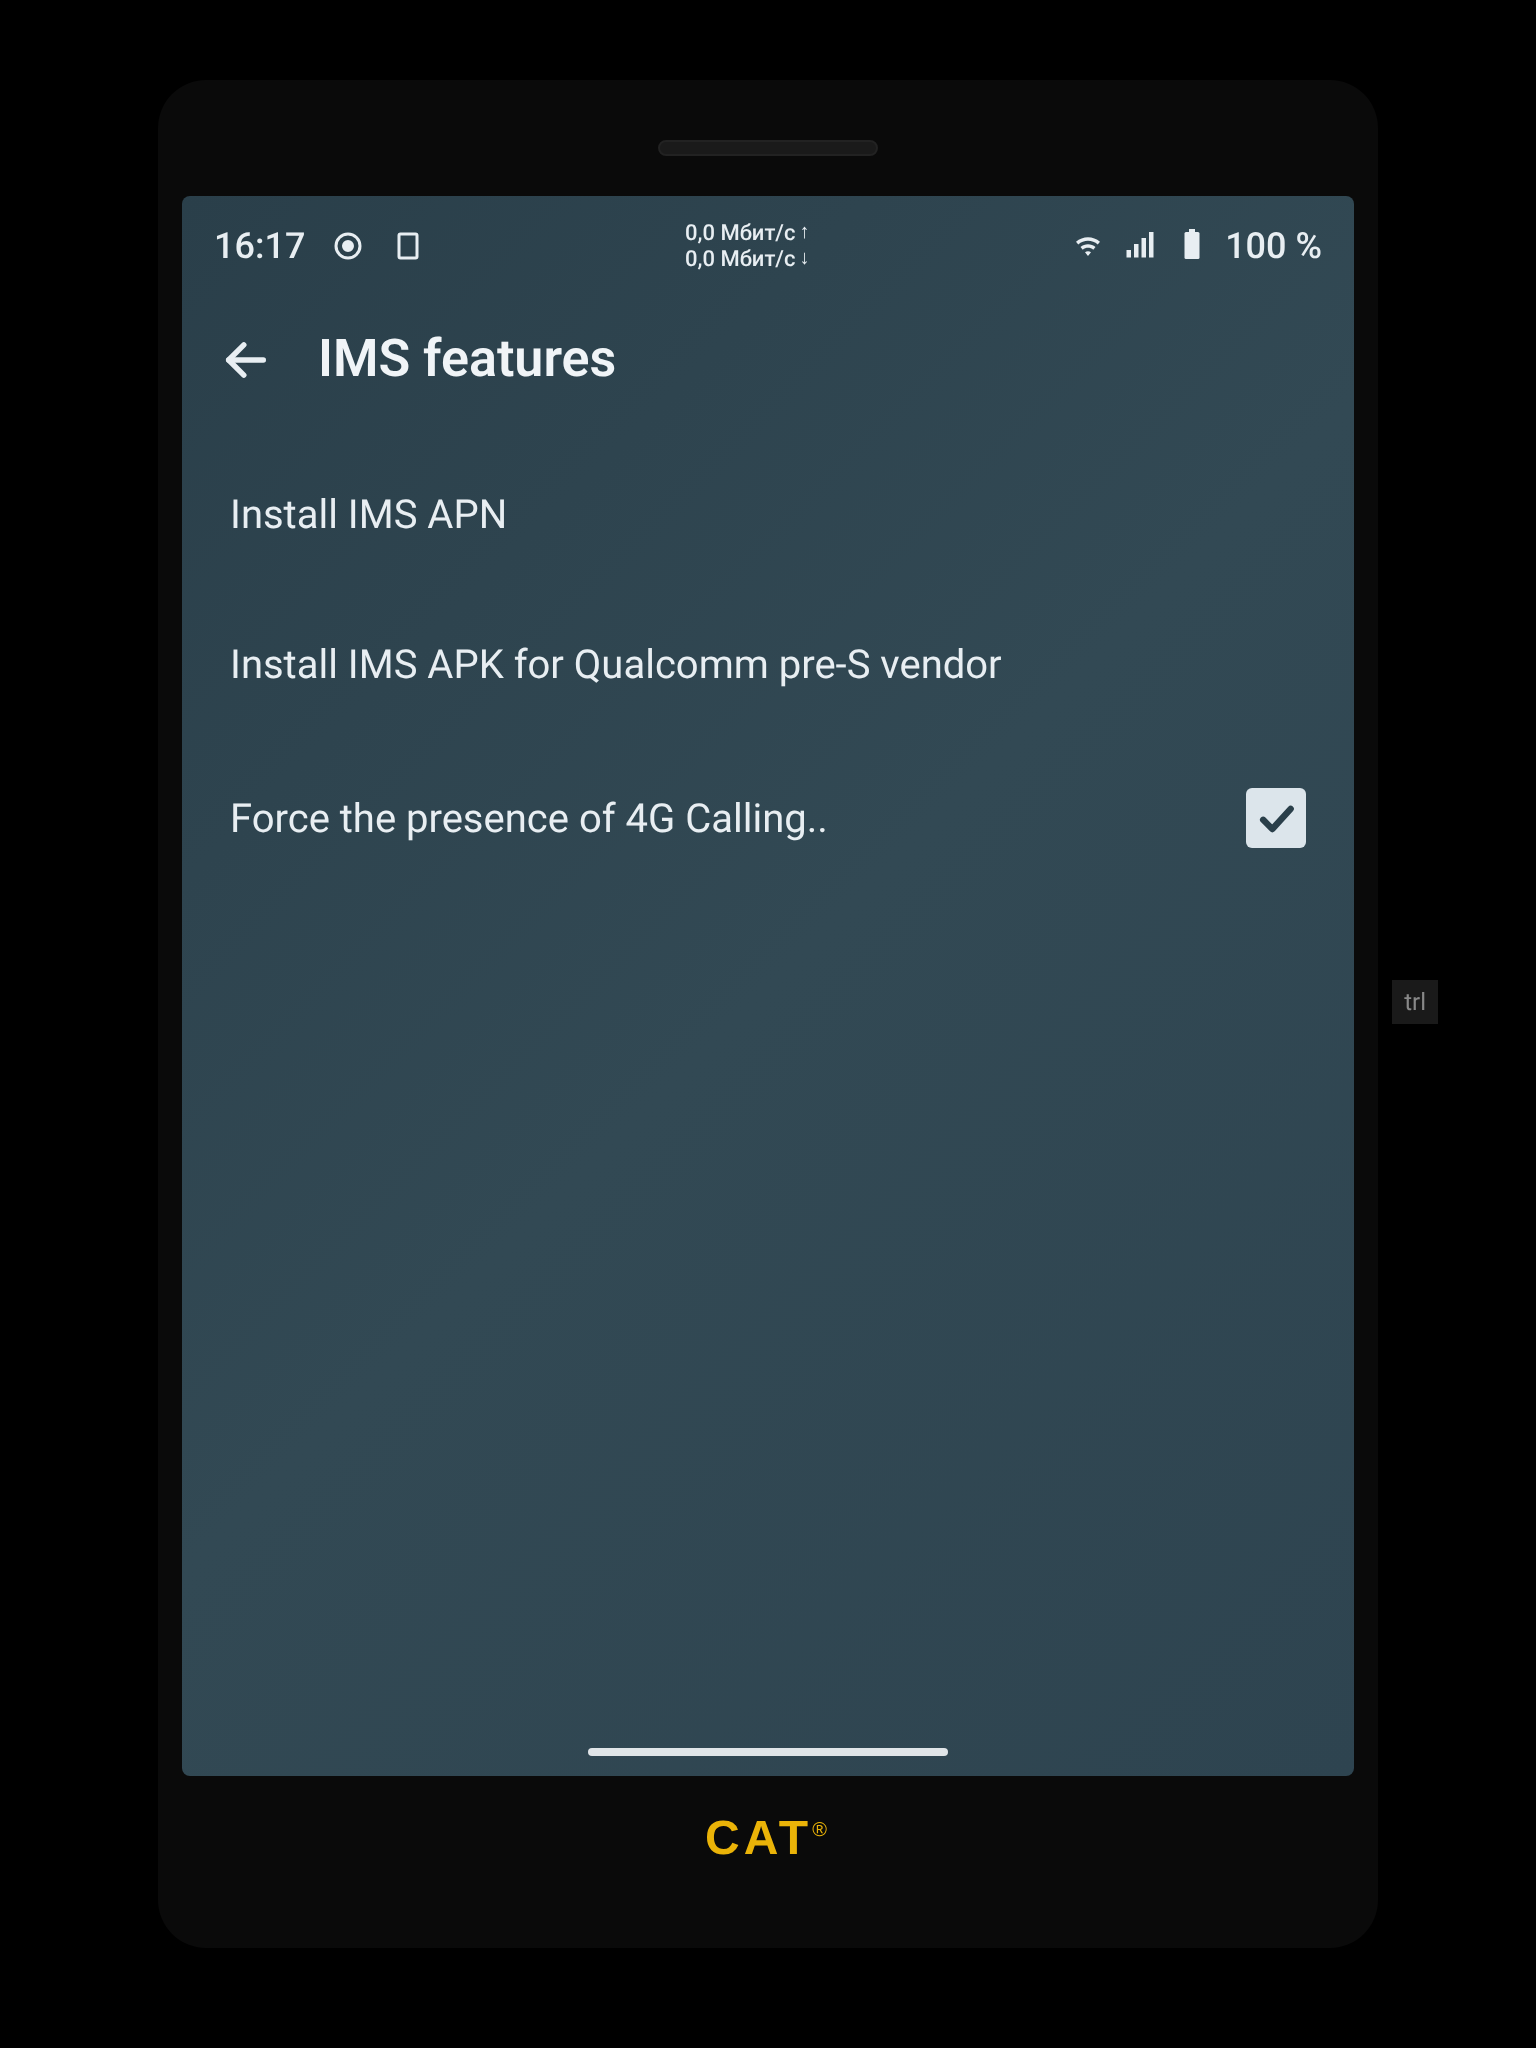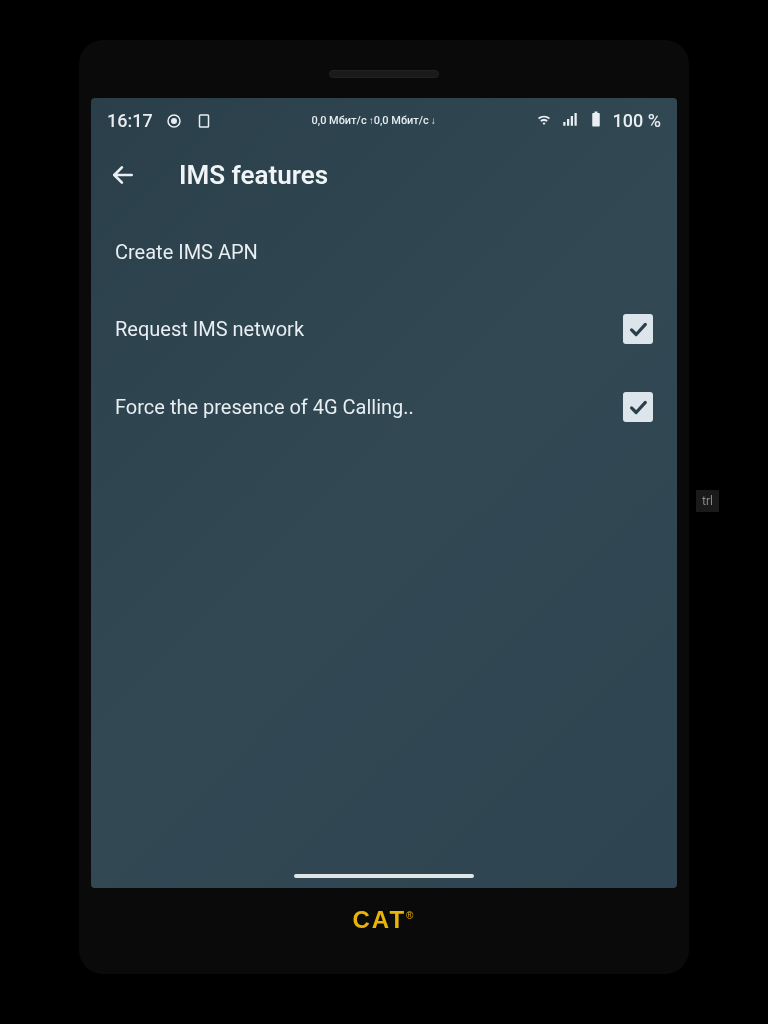--- a/index.html
+++ b/index.html
@@ -56,21 +56,21 @@
     }
     
     .status-left {
       display: flex;
       align-items: center;
       gap: 12px;
     }
     
     .status-center {
       display: flex;
-      flex-direction: row;
+      flex-direction: column;
       font-size: 11px;
       line-height: 1.2;
       align-items: center;
     }
     
     .net-row {
       display: flex;
       align-items: center;
       gap: 2px;
     }
@@ -86,21 +86,21 @@
       height: 18px;
       display: inline-flex;
       align-items: center;
       justify-content: center;
     }
     
     .app-bar {
       display: flex;
       align-items: center;
       padding: 20px 16px 24px 16px;
-      gap: 40px;
+      gap: 20px;
     }
     
     .back-btn {
       width: 32px;
       height: 32px;
       display: flex;
       align-items: center;
       justify-content: center;
       color: #e8eef2;
       cursor: pointer;
@@ -254,32 +254,27 @@
           <line x1="20" y1="12" x2="4" y2="12"></line>
             <polyline points="11 5 4 12 11 19"></polyline>
         </svg>
       </div>
       <div class="app-title">IMS features</div>
     </div>
 
     <div class="settings-list">
 
       <div class="setting-item">
-        <div class="setting-label">Create IMS APN</div>
-      </div>
-
+        <div class="setting-label">Install IMS APN</div>
+      </div>
 
       <div class="setting-item">
-        <div class="setting-label">Request IMS network</div>
-        <div class="checkbox">
-          <svg viewBox="0 0 24 24" fill="none" stroke="#2a3f4a" stroke-width="3.5" stroke-linecap="round" stroke-linejoin="round">
-            <polyline points="5 13 10 18 20 7"></polyline>
-          </svg>
-        </div>
-      </div>
+        <div class="setting-label">Install IMS APK for Qualcomm pre-S vendor</div>
+      </div>
+
 
       <div class="setting-item">
         <div class="setting-label">Force the presence of 4G Calling..</div>
         <div class="checkbox">
           <svg viewBox="0 0 24 24" fill="none" stroke="#2a3f4a" stroke-width="3.5" stroke-linecap="round" stroke-linejoin="round">
             <polyline points="5 13 10 18 20 7"></polyline>
           </svg>
         </div>
       </div>
 

